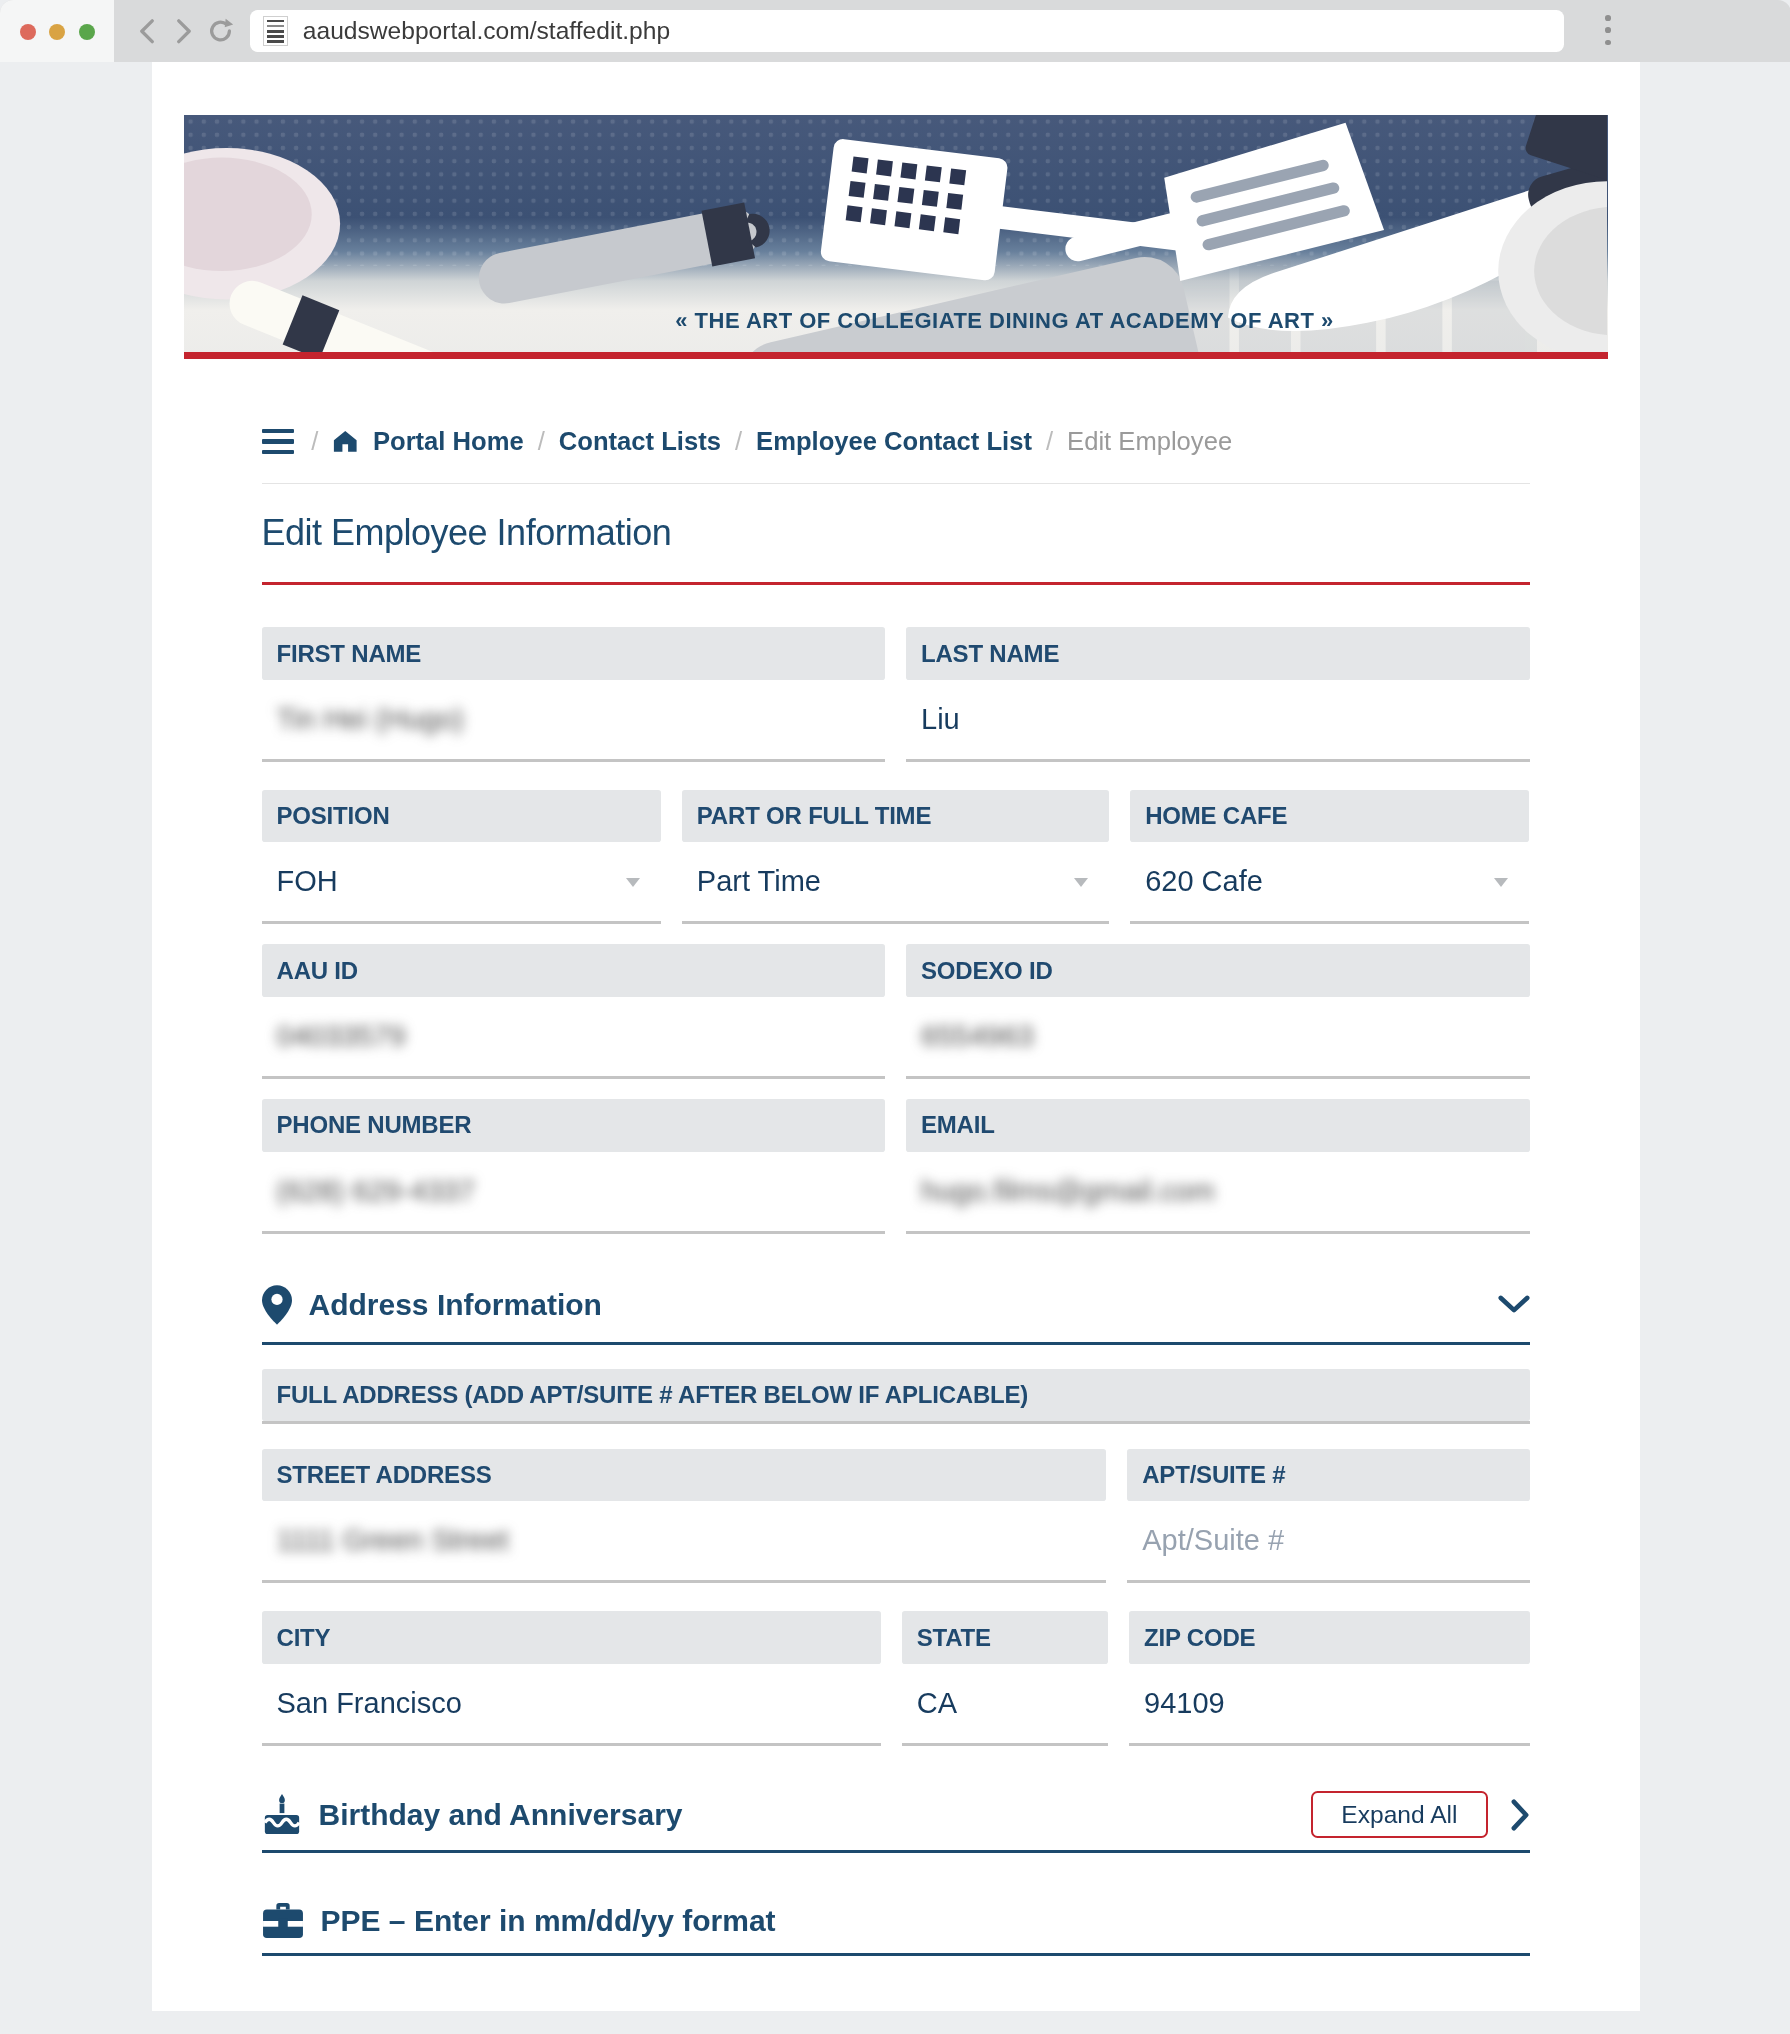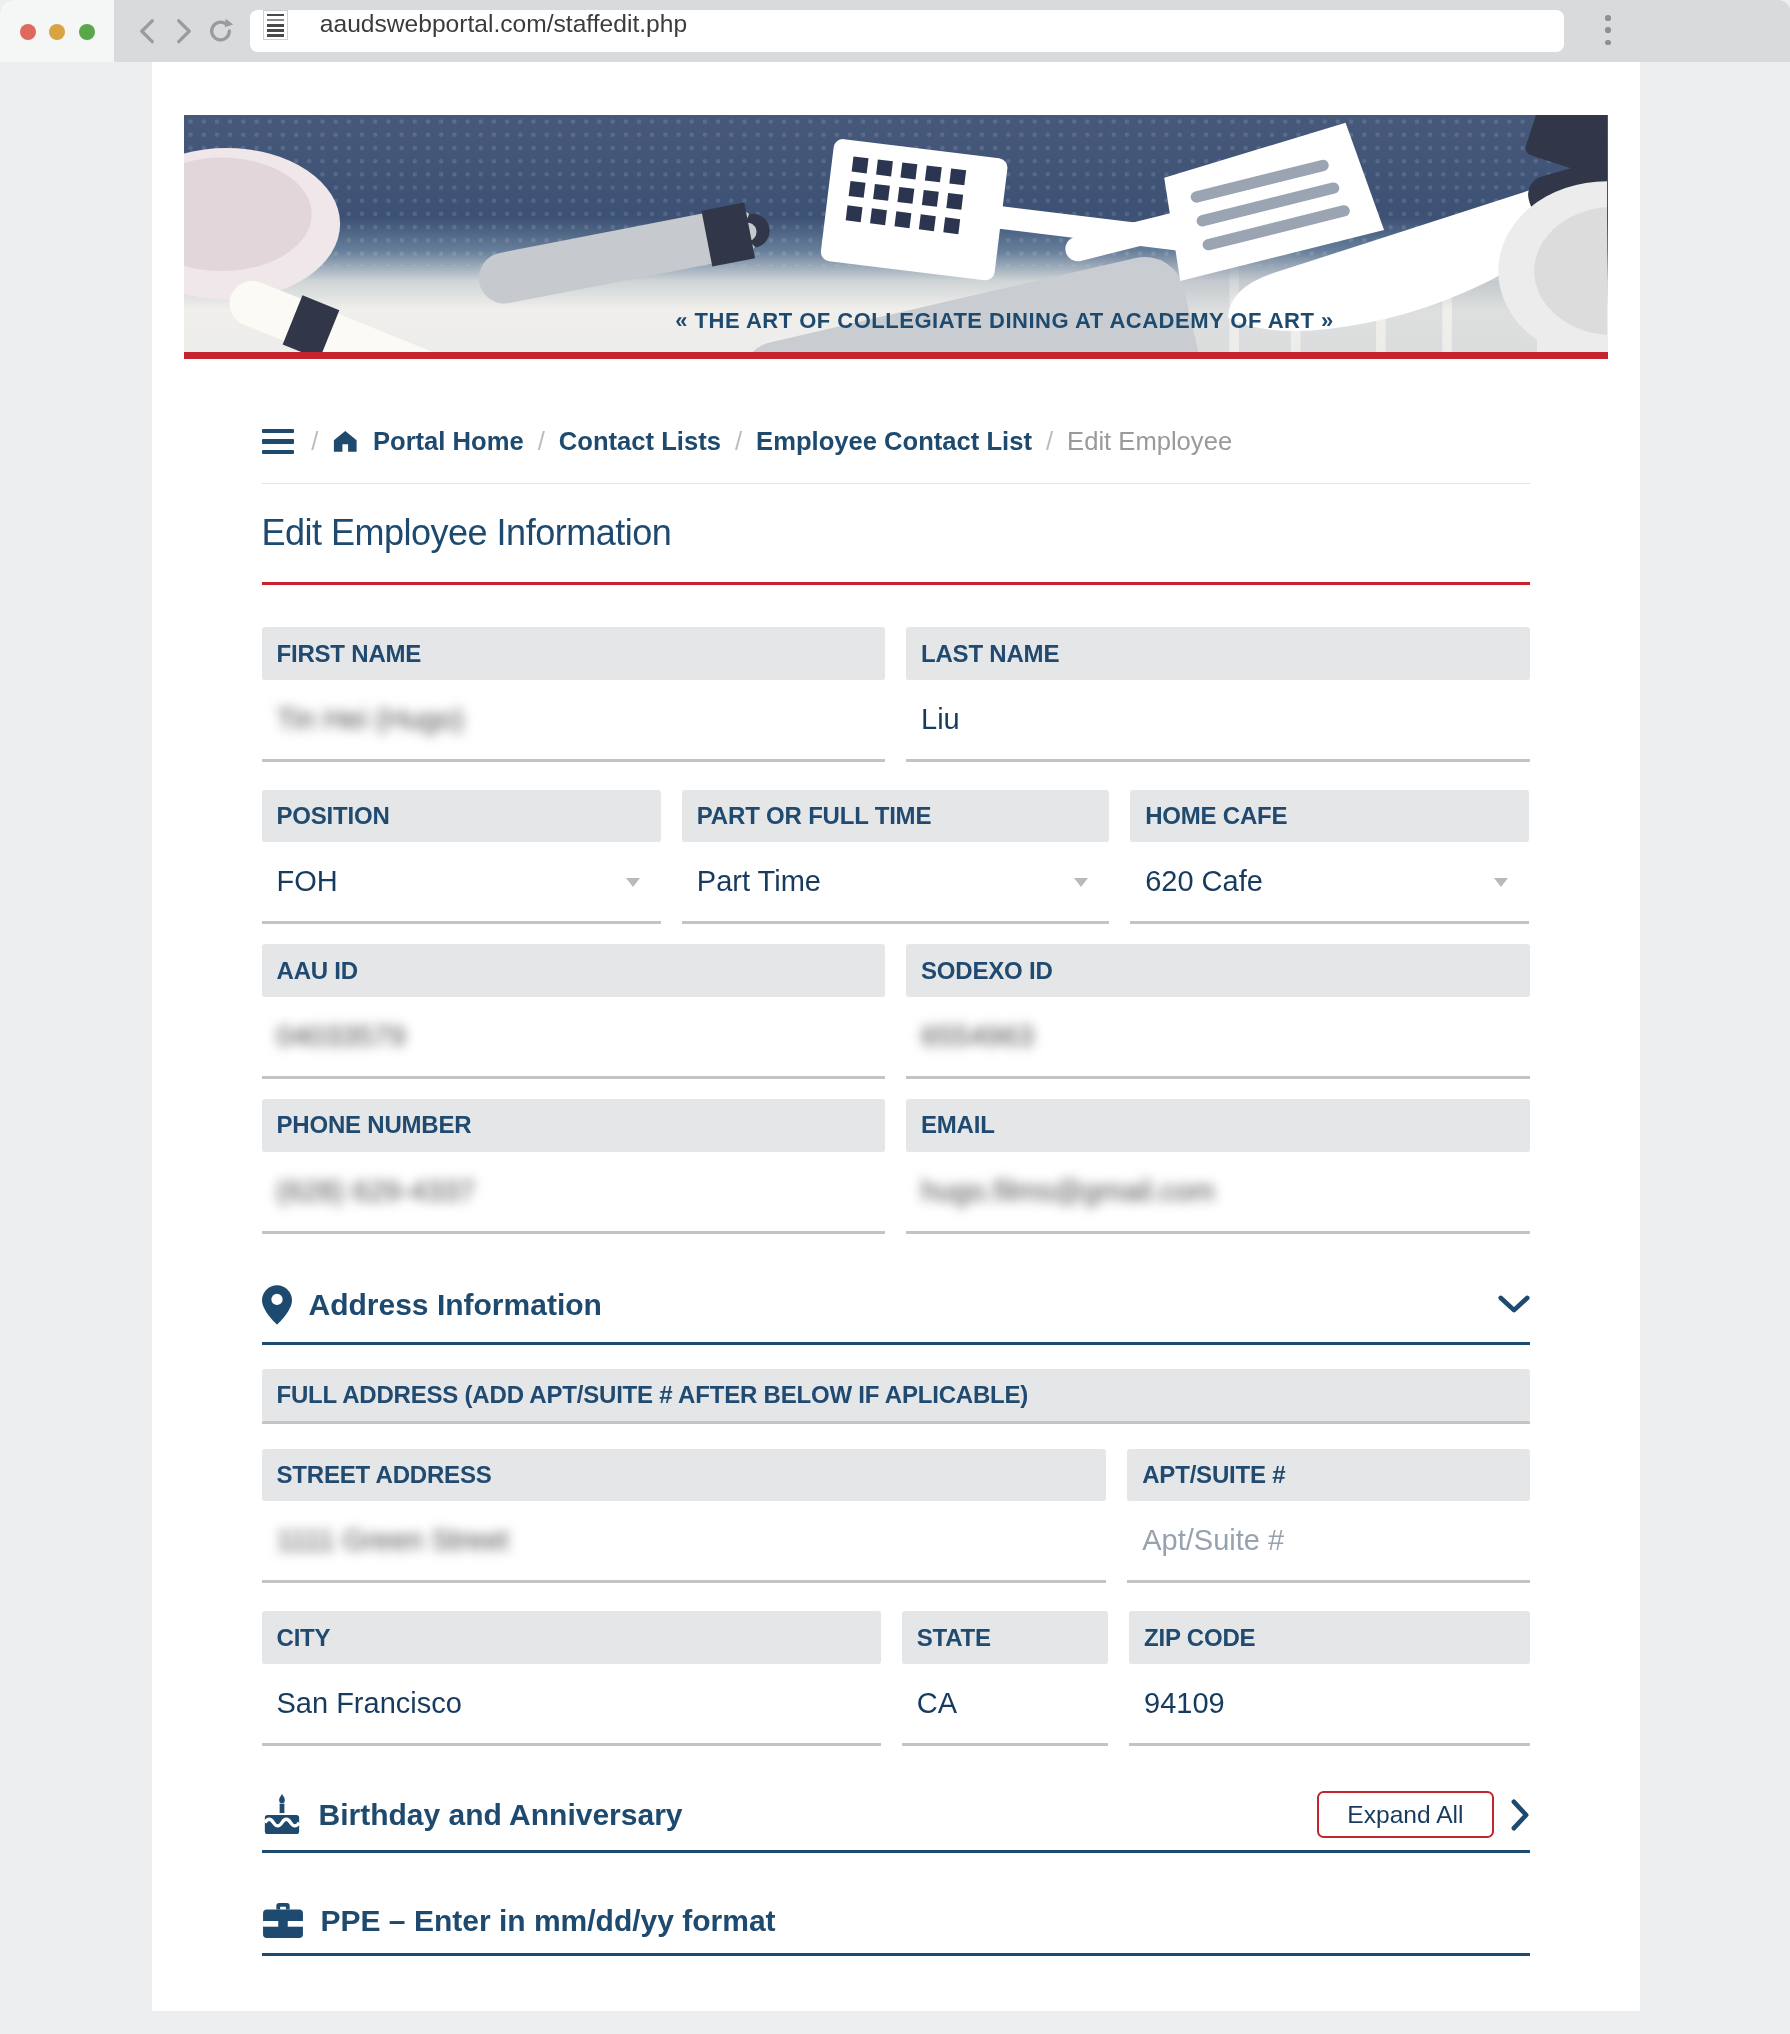--- a/index.html
+++ b/index.html
@@ -6,21 +6,21 @@
   .viewport{width:1791px;height:2035px;overflow:hidden;background:#eceef0;position:relative;}
 
   
   .chrome{position:relative;height:62px;background:#d9dadb;border-radius:13.2px 13.2px 0 0;}
   .chrome-left{position:absolute;left:0;top:0;width:114px;height:62px;background:#f5f6f6;border-radius:13.2px 0 0 0;}
   .traffic{position:absolute;top:24px;width:16px;height:16px;border-radius:50%;}
   .t-red{left:20px;background:#dd6a5c;}
   .t-yellow{left:49px;background:#d9a343;}
   .t-green{left:79px;background:#5aa64b;}
   .navbtn{position:absolute;top:16px;width:30px;height:30px;display:flex;align-items:center;justify-content:center;}
-  .urlbar{position:absolute;left:250px;top:10.4px;width:1314px;height:42px;background:#ffffff;border-radius:7.6px;display:flex;align-items:flex-start;padding:0 13.2px;box-sizing:border-box;gap:17px;}
+  .urlbar{position:absolute;left:250px;top:10.4px;width:1314px;height:42px;background:#ffffff;border-radius:7.6px;display:flex;align-items:center;padding:0 13.2px;box-sizing:border-box;}
   .favicon{width:24.6px;height:30px;background:#fff;border:0.9px solid #cfcfcf;margin-right:15px;display:flex;flex-direction:column;justify-content:center;gap:2.8px;padding:2.8px 2.8px;box-sizing:border-box;}
   .favicon span{display:block;height:2.8px;background:#4a4a4a;}
   .favicon span:nth-child(2){background:#8a8a8a;}
   .url-text{font-size:24.6px;color:#3b3b3b;}
   .kebab{position:absolute;right:180px;top:15px;display:flex;flex-direction:column;gap:6.6px;}
   .kebab i{width:5.7px;height:5.7px;border-radius:50%;background:#8f8f8f;}
 
   
   .sheet{width:1488px;margin:0 auto;background:#ffffff;padding-bottom:24px;min-height:1949px;box-sizing:border-box;}
 
@@ -75,21 +75,21 @@
   .field .value{padding:23px 15px 23px;font-size:29px;color:#173b5e;min-height:29px;position:relative;}
   .field .value.redacted{filter:blur(5.7px);color:#4c4c4c;}
   .field input{border:none;outline:none;width:100%;background:transparent;font-family:inherit;
     font-size:29px;color:#173b5e;padding:0;}
   .field input::placeholder{color:#97a2b0;opacity:1;}
   .caret{position:absolute;right:21px;top:50%;margin-top:-3.8px;width:0;height:0;
     border-left:7.6px solid transparent;border-right:7.6px solid transparent;border-top:9.5px solid #b7babd;}
 
   .section-head{display:flex;align-items:center;gap:17px;border-bottom:3.8px solid #1d4a6e;}
   .section-head .s-title{font-size:30px;color:#1d4a6e;font-weight:600;}
-  .s-right{margin-left:auto;display:flex;align-items:center;gap:17px;}
+  .s-right{margin-left:auto;display:flex;align-items:center;gap:23px;}
   .sec-address{margin-top:51px;padding-bottom:17px;}
   .sec-birthday{margin-top:45px;padding-bottom:11.4px;}
   .sec-ppe{margin-top:49px;padding-bottom:13.2px;}
 
   .expand-btn{border:2.8px solid #c4242e;border-radius:6.6px;background:#fff;color:#173b5e;
     font-size:24.6px;font-family:inherit;padding:7.6px 28px;cursor:pointer;}
 
   .icon-nav{stroke:#9b9b9b;stroke-width:3.5;fill:none;stroke-linecap:round;stroke-linejoin:round;}
 </style>
 </head>

